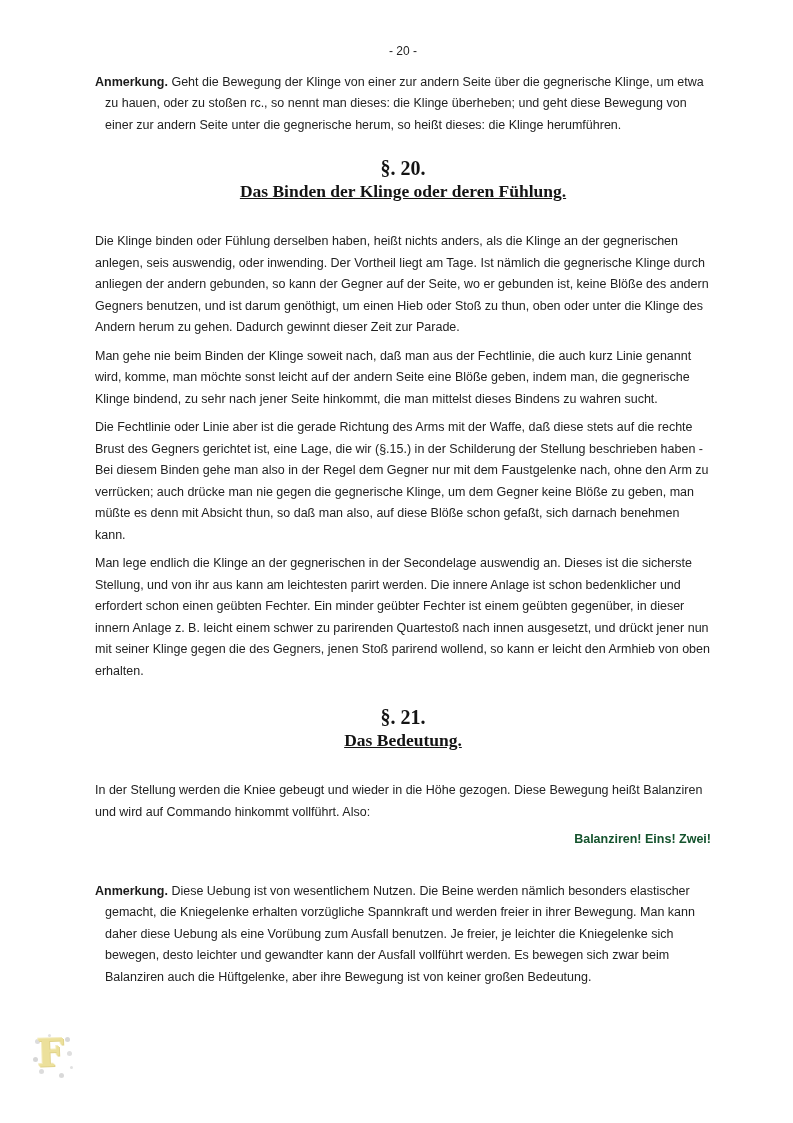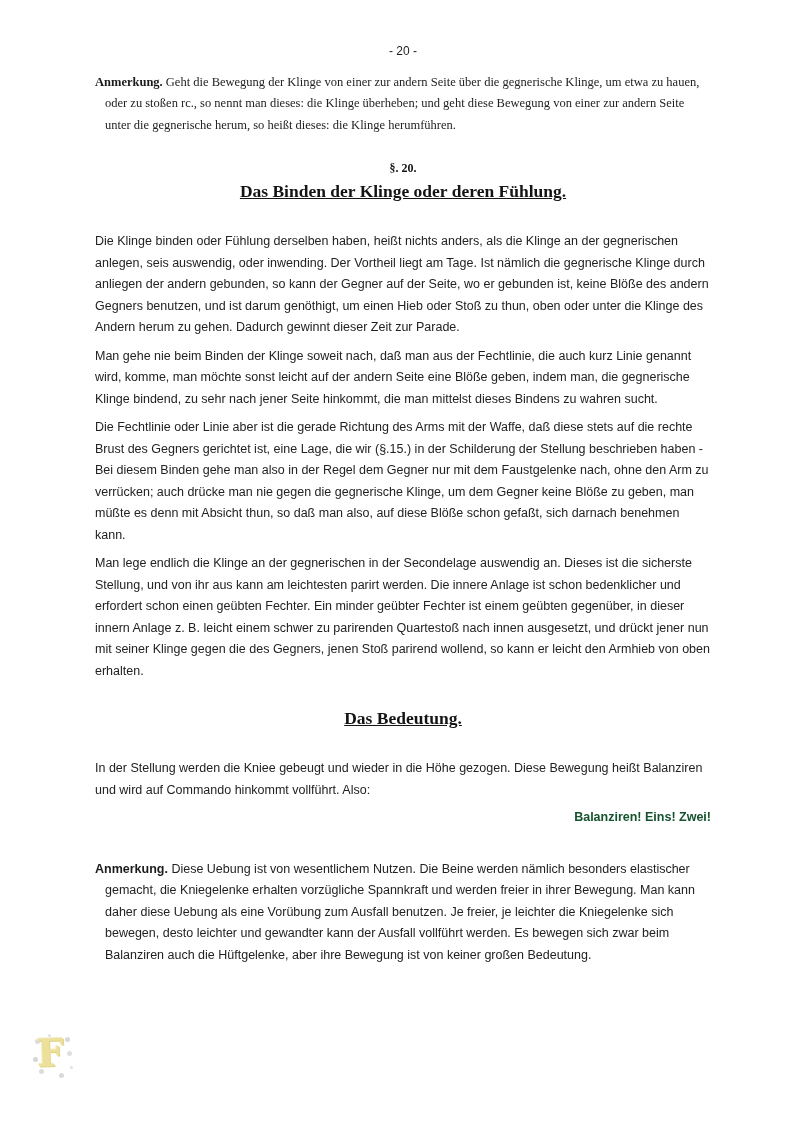--- a/index.html
+++ b/index.html
@@ -34,31 +34,30 @@
     line-height: 21.5px;
     padding-left: 10px;
     text-indent: -10px;
     text-align: left;
   }
   .annotation b {
     font-weight: bold;
     color: #1b1b1b;
   }
   .ann-first {
-    font-family: Liberation Serif, serif;
   }
   .section-head {
     text-align: center;
     font-family: "Liberation Serif", serif;
     font-weight: bold;
     color: #141414;
   }
   .section-head .sec-number {
     display: block;
-    font-size: 12px;
+    font-size: 20px;
     line-height: 22px;
   }
   .section-head .sec-title {
     display: block;
     font-size: 17.5px;
     line-height: 24px;
     text-decoration: underline;
   }
   .head-20 { margin-top: 21px; }
   .head-21 { margin-top: 24px; }
@@ -139,20 +138,21 @@
     </div>
 
     <div class="section-body">
       <p class="para">Die Klinge binden oder Fühlung derselben haben, heißt nichts anders, als die Klinge an der gegnerischen anlegen, seis auswendig, oder inwending. Der Vortheil liegt am Tage. Ist nämlich die gegnerische Klinge durch anliegen der andern gebunden, so kann der Gegner auf der Seite, wo er gebunden ist, keine Blöße des andern Gegners benutzen, und ist darum genöthigt, um einen Hieb oder Stoß zu thun, oben oder unter die Klinge des Andern herum zu gehen. Dadurch gewinnt dieser Zeit zur Parade.</p>
       <p class="para">Man gehe nie beim Binden der Klinge soweit nach, daß man aus der Fechtlinie, die auch kurz Linie genannt wird, komme, man möchte sonst leicht auf der andern Seite eine Blöße geben, indem man, die gegnerische Klinge bindend, zu sehr nach jener Seite hinkommt, die man mittelst dieses Bindens zu wahren sucht.</p>
       <p class="para">Die Fechtlinie oder Linie aber ist die gerade Richtung des Arms mit der Waffe, daß diese stets auf die rechte Brust des Gegners gerichtet ist, eine Lage, die wir (§.15.) in der Schilderung der Stellung beschrieben haben - Bei diesem Binden gehe man also in der Regel dem Gegner nur mit dem Faustgelenke nach, ohne den Arm zu verrücken; auch drücke man nie gegen die gegnerische Klinge, um dem Gegner keine Blöße zu geben, man müßte es denn mit Absicht thun, so daß man also, auf diese Blöße schon gefaßt, sich darnach benehmen kann.</p>
       <p class="para">Man lege endlich die Klinge an der gegnerischen in der Secondelage auswendig an. Dieses ist die sicherste Stellung, und von ihr aus kann am leichtesten parirt werden. Die innere Anlage ist schon bedenklicher und erfordert schon einen geübten Fechter. Ein minder geübter Fechter ist einem geübten gegenüber, in dieser innern Anlage z. B. leicht einem schwer zu parirenden Quartestoß nach innen ausgesetzt, und drückt jener nun mit seiner Klinge gegen die des Gegners, jenen Stoß parirend wollend, so kann er leicht den Armhieb von oben erhalten.</p>
     </div>
 
     <div class="section-head head-21">
+      <span class="sec-number">§. 21.</span>
       <span class="sec-title">Das Bedeutung.</span>
     </div>
 
     <div class="section-body">
       <p class="para">In der Stellung werden die Kniee gebeugt und wieder in die Höhe gezogen. Diese Bewegung heißt Balanziren und wird auf Commando hinkommt vollführt. Also:</p>
     </div>
 
     <div class="command-line">Balanziren! Eins! Zwei!</div>
 
     <p class="annotation ann-second"><b>Anmerkung.</b><span> Diese Uebung ist von wesentlichem Nutzen. Die Beine werden nämlich besonders elastischer gemacht, die Kniegelenke erhalten vorzügliche Spannkraft und werden freier in ihrer Bewegung. Man kann daher diese Uebung als eine Vorübung zum Ausfall benutzen. Je freier, je leichter die Kniegelenke sich bewegen, desto leichter und gewandter kann der Ausfall vollführt werden. Es bewegen sich zwar beim Balanziren auch die Hüftgelenke, aber ihre Bewegung ist von keiner großen Bedeutung.</span></p>

